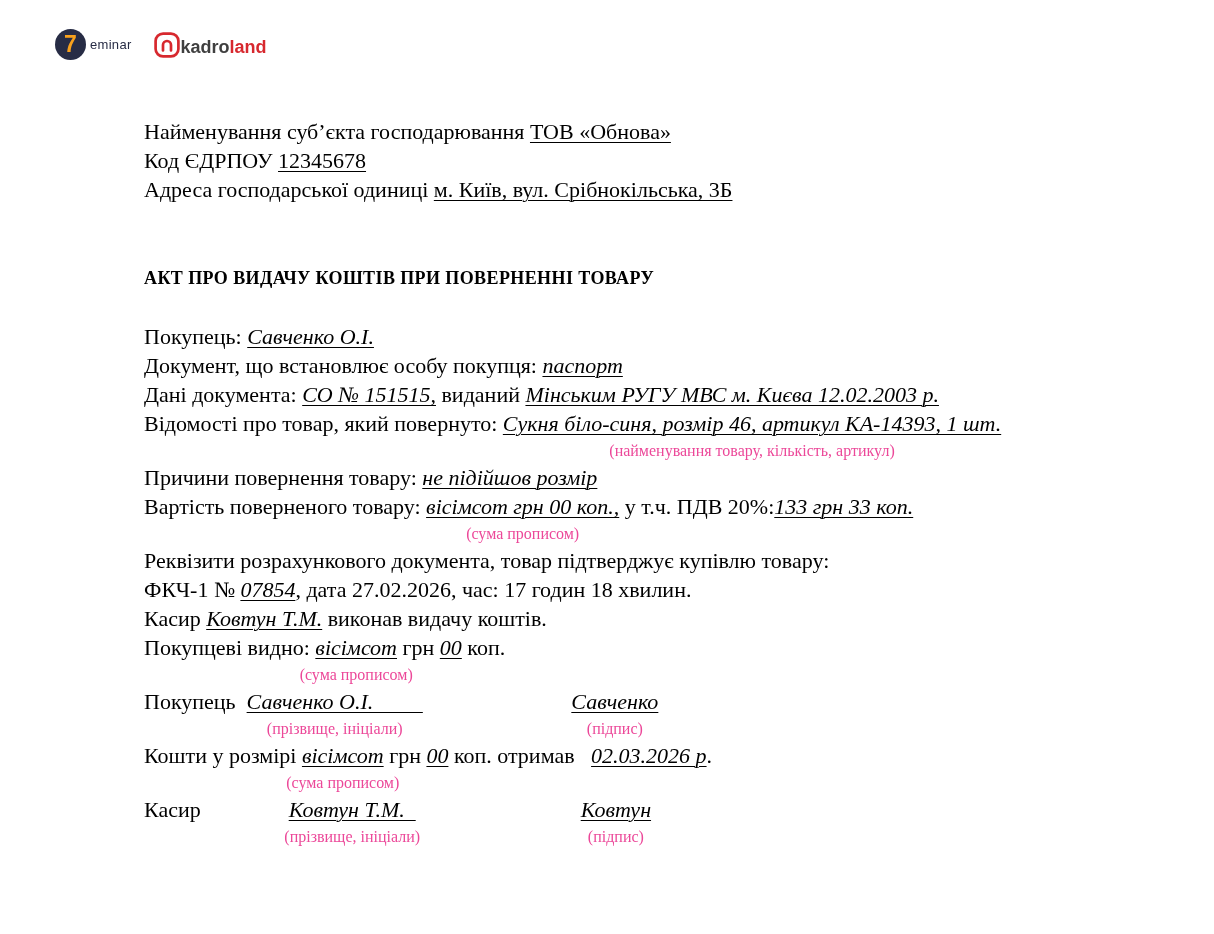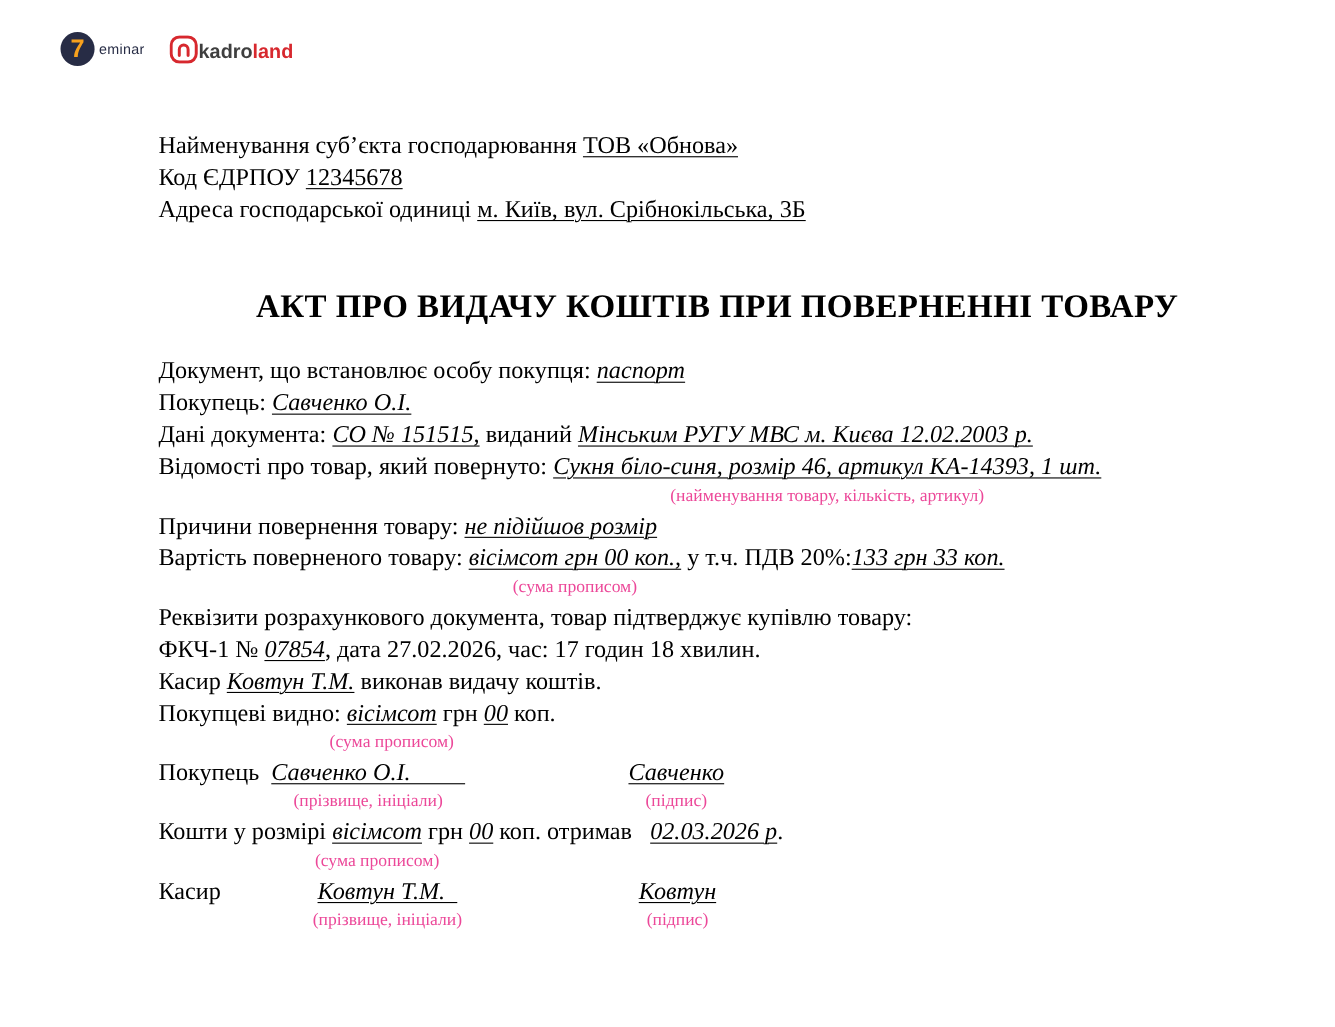--- a/index.html
+++ b/index.html
@@ -36,21 +36,21 @@
   .with-cap { margin-bottom:25px; }
   .u { text-decoration:underline; text-underline-offset:3px; text-decoration-thickness:1.3px; }
   .i { font-style:italic; }
   .cap-run { position:relative; display:inline-block; }
   .cap {
     position:absolute; top:100%; left:50%; transform:translateX(-50%);
     font-size:16px; line-height:25px; font-style:normal; font-weight:normal;
     text-decoration:none; white-space:nowrap; color:#ec4899;
   }
   .title {
-    text-align:center; font-weight:bold; font-size:30px; letter-spacing:.4px;
+    text-align:left; font-weight:bold; font-size:18px; letter-spacing:.4px;
     margin-top:60px; margin-bottom:29px;
   }
 </style>
 </head>
 <body>
 
 <div class="logos">
   <div class="logo-7">
     <span class="circle7">
       <span>7</span>
@@ -67,22 +67,22 @@
 </div>
 
 <div class="doc">
   <div id="header-lines">
       <div class="line"><span>Найменування суб’єкта господарювання </span><span class="u">ТОВ «Обнова»</span></div>
       <div class="line"><span>Код ЄДРПОУ </span><span class="u">12345678</span></div>
       <div class="line"><span>Адреса господарської одиниці </span><span class="u">м. Київ, вул. Срібнокільська, 3Б</span></div>
     </div>
   <div class="title">АКТ ПРО ВИДАЧУ КОШТІВ ПРИ ПОВЕРНЕННІ ТОВАРУ</div>
   <div id="body-lines">
+      <div class="line"><span>Покупець: </span><span class="u i">Савченко О.І.</span></div>
       <div class="line"><span>Документ, що встановлює особу покупця: </span><span class="u i">паспорт</span></div>
-      <div class="line"><span>Покупець: </span><span class="u i">Савченко О.І.</span></div>
       <div class="line"><span>Дані документа: </span><span class="u i">СО № 151515,</span><span> виданий </span><span class="u i">Мінським РУГУ МВС м. Києва 12.02.2003 р.</span></div>
       <div class="line with-cap"><span>Відомості про товар, який повернуто: </span><span class="u i cap-run">Сукня біло-синя, розмір 46, артикул КА-14393, 1 шт.<span class="cap">(найменування товару, кількість, артикул)</span></span></div>
       <div class="line"><span>Причини повернення товару: </span><span class="u i">не підійшов розмір</span></div>
       <div class="line with-cap"><span>Вартість поверненого товару: </span><span class="u i cap-run">вісімсот грн 00 коп.,<span class="cap">(сума прописом)</span></span><span> у т.ч. ПДВ 20%:</span><span class="u i">133 грн 33 коп.</span></div>
       <div class="line"><span>Реквізити розрахункового документа, товар підтверджує купівлю товару:</span></div>
       <div class="line"><span>ФКЧ-1 № </span><span class="u i">07854</span><span>, дата 27.02.2026, час: 17 годин 18 хвилин.</span></div>
       <div class="line"><span>Касир </span><span class="u i">Ковтун Т.М.</span><span> виконав видачу коштів.</span></div>
       <div class="line with-cap"><span>Покупцеві видно: </span><span class="u i cap-run">вісімсот<span class="cap">(сума прописом)</span></span><span> грн </span><span class="u i">00</span><span> коп.</span></div>
       <div class="line with-cap"><span>Покупець&nbsp;&nbsp;</span><span class="u i cap-run">Савченко О.І.&nbsp;&nbsp;&nbsp;&nbsp;&nbsp;&nbsp;&nbsp;&nbsp;&nbsp;<span class="cap">(прізвище, ініціали)</span></span><span>&nbsp;&nbsp;&nbsp;&nbsp;&nbsp;&nbsp;&nbsp;&nbsp;&nbsp;&nbsp;&nbsp;&nbsp;&nbsp;&nbsp;&nbsp;&nbsp;&nbsp;&nbsp;&nbsp;&nbsp;&nbsp;&nbsp;&nbsp;&nbsp;&nbsp;&nbsp;&nbsp;</span><span class="u i cap-run">Савченко<span class="cap">(підпис)</span></span></div>
       <div class="line with-cap"><span>Кошти у розмірі </span><span class="u i cap-run">вісімсот<span class="cap">(сума прописом)</span></span><span> грн </span><span class="u i">00</span><span> коп. отримав&nbsp;&nbsp;&nbsp;</span><span class="u i">02.03.2026 р</span><span>.</span></div>

